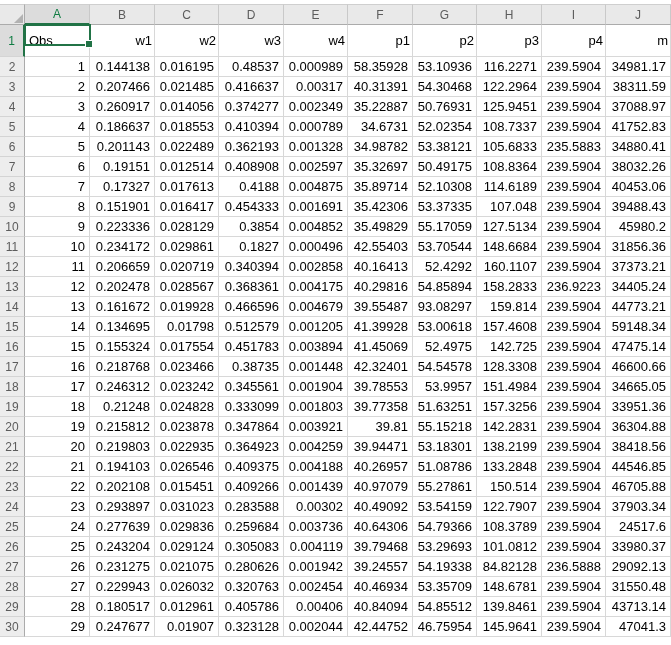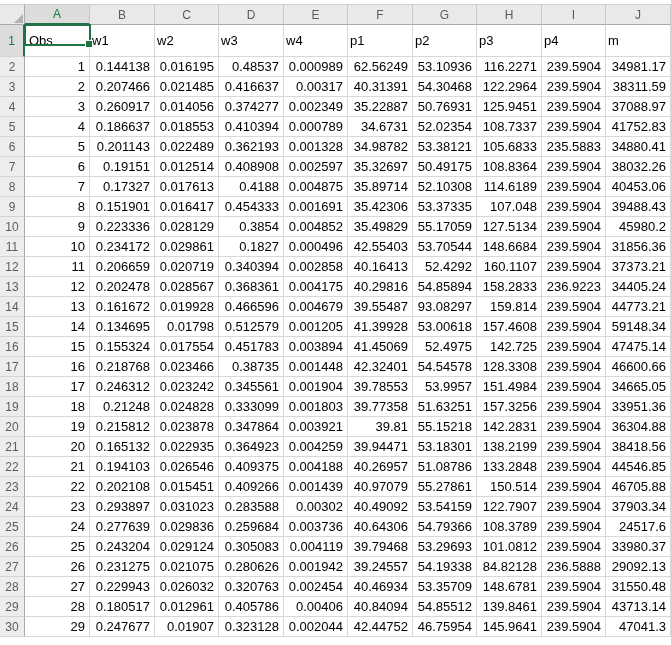--- a/index.html
+++ b/index.html
@@ -11,21 +11,21 @@
   th.col-hdr{height:21px;background:#E9E9E9;border-top:1px solid #CFCFCF;border-right:1px solid #C9C9C9;border-bottom:1px solid #ABABAB;font-size:12px;font-weight:400;color:#5C5C5C;text-align:center;}
   th.col-hdr.sel{background:#DCDCDC;color:#0E7C42;border-bottom:2px solid #217346;}
   
   th.corner{height:21px;background:#E9E9E9;border-top:1px solid #CFCFCF;border-right:1px solid #ABABAB;border-bottom:1px solid #ABABAB;position:relative;}
   .corner-tri{position:absolute;right:1px;bottom:1px;width:0;height:0;border-style:solid;border-width:0 0 9px 9px;border-color:transparent transparent #B2B2B2 transparent;}
   
   th.row-hdr{background:#EDEDED;border-right:1px solid #ABABAB;border-bottom:1px solid #D4D4D4;font-size:12px;font-weight:400;color:#5C5C5C;text-align:center;}
   th.row-hdr.sel{background:#DCDCDC;color:#0E7C42;border-right:2px solid #217346;}
   
   td.cell{height:20px;background:#ffffff;border-right:1px solid #D8D8D8;border-bottom:1px solid #D8D8D8;font-size:13px;color:#000000;text-align:right;padding:0 4px 0 2px;}
-  td.cell.center{text-align:left;padding:8px 2px;}
+  td.cell.center{text-align:right;padding:8px 2px;}
   td.cell.left{text-align:left;padding:0 2px 0 4px;}
   tbody tr{height:20px;}
   
   .sel-box{position:absolute;left:24px;top:24px;width:67px;height:22px;border:2px solid #217346;pointer-events:none;box-sizing:border-box;}
   .fill-handle{position:absolute;right:-4px;bottom:-4px;width:6px;height:6px;background:#217346;border:1px solid #ffffff;pointer-events:auto;}
 </style>
 </head>
 <body>
 
 <div class="sheet">
@@ -74,21 +74,21 @@
           <td class="cell center">p4</td>
           <td class="cell center">m</td>
         </tr>
         <tr>
           <th class="row-hdr">2</th>
           <td class="cell">1</td>
           <td class="cell">0.144138</td>
           <td class="cell">0.016195</td>
           <td class="cell">0.48537</td>
           <td class="cell">0.000989</td>
-          <td class="cell">62.56249</td>
+          <td class="cell">58.35928</td>
           <td class="cell">53.10936</td>
           <td class="cell">116.2271</td>
           <td class="cell">239.5904</td>
           <td class="cell">34981.17</td>
         </tr>
         <tr>
           <th class="row-hdr">3</th>
           <td class="cell">2</td>
           <td class="cell">0.207466</td>
           <td class="cell">0.021485</td>
@@ -317,21 +317,21 @@
           <td class="cell">0.003921</td>
           <td class="cell">39.81</td>
           <td class="cell">55.15218</td>
           <td class="cell">142.2831</td>
           <td class="cell">239.5904</td>
           <td class="cell">36304.88</td>
         </tr>
         <tr>
           <th class="row-hdr">21</th>
           <td class="cell">20</td>
-          <td class="cell">0.165132</td>
+          <td class="cell">0.219803</td>
           <td class="cell">0.022935</td>
           <td class="cell">0.364923</td>
           <td class="cell">0.004259</td>
           <td class="cell">39.94471</td>
           <td class="cell">53.18301</td>
           <td class="cell">138.2199</td>
           <td class="cell">239.5904</td>
           <td class="cell">38418.56</td>
         </tr>
         <tr>

